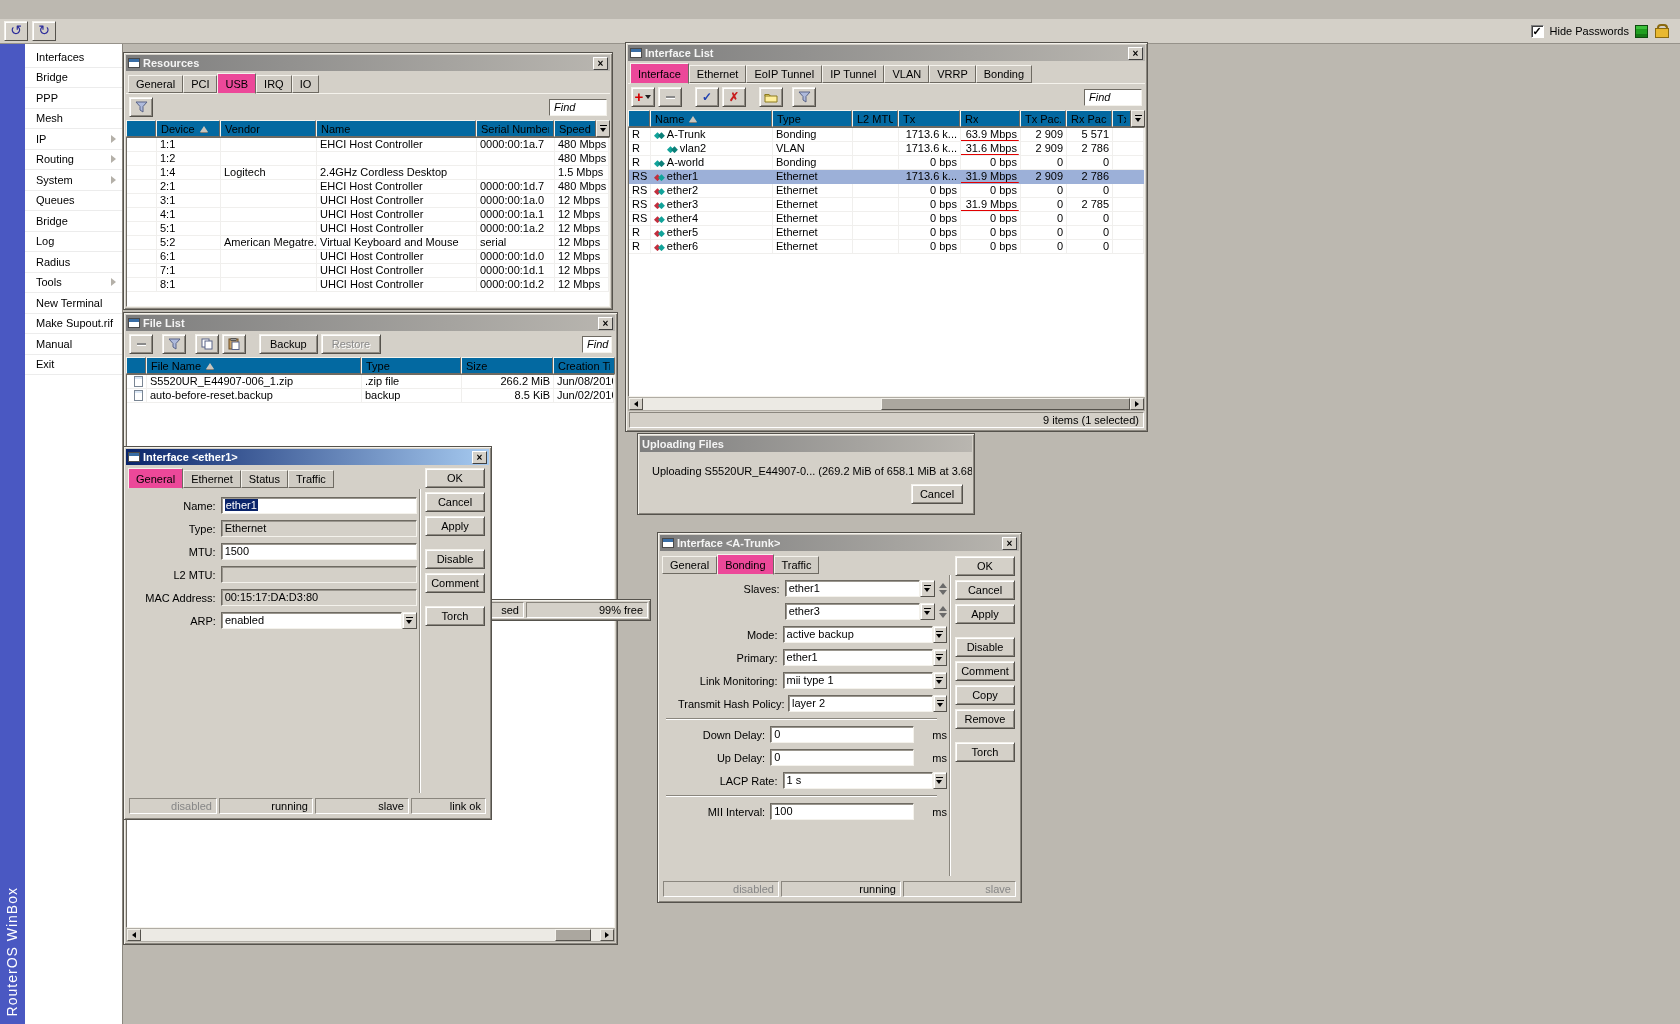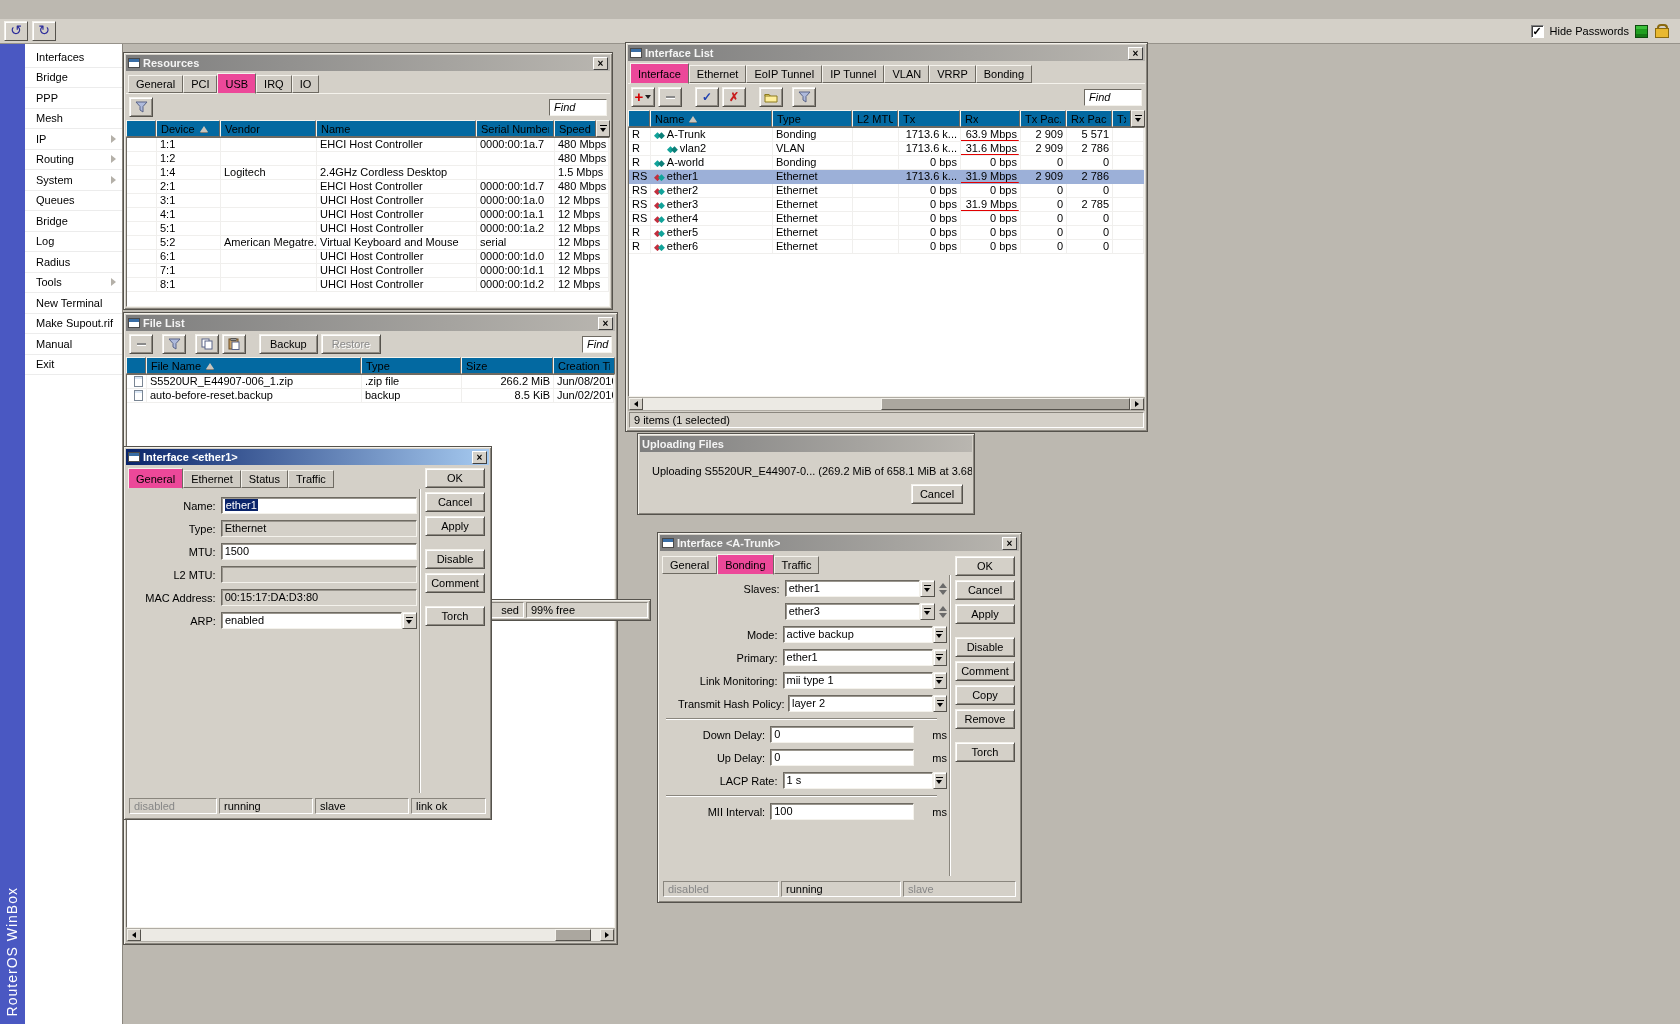--- a/index.html
+++ b/index.html
@@ -134,21 +134,21 @@
           box-shadow:inset 0 2px 0 #dce8f6; margin:1px 2px 0 4px; vertical-align:top; }
 
   
   .hscroll { height:14px; flex:0 0 14px; display:flex; background:#eceae4; border:1px solid #b0aca4; position:relative; }
   .sarw { width:14px; height:12px; background:#d4d0c8; border:1px solid; border-color:#f4f2ec #55524c #55524c #f4f2ec;
           display:flex; align-items:center; justify-content:center; }
   .tri-l{width:0;height:0;border-top:3px solid transparent;border-bottom:3px solid transparent;border-right:4px solid #000}
   .tri-r{width:0;height:0;border-top:3px solid transparent;border-bottom:3px solid transparent;border-left:4px solid #000}
   .thumb { height:12px; background:#aba79f; border:1px solid; border-color:#f4f2ec #55524c #55524c #f4f2ec; }
   .sbar { display:flex; gap:2px; padding:1px 1px; height:18px; flex:0 0 18px; }
-  .spanel { border:1px solid; border-color:#8a867e #fff #fff #8a867e; padding:1px 4px; overflow:hidden; white-space:nowrap; }
+  .spanel { border:1px solid; border-color:#8a867e #fff #fff #8a867e; padding:1px 4px; overflow:hidden; white-space:nowrap;text-align:right; }
   .muted { color:#878787; }
 
   
   .dlgbody { position:relative; flex:1; }
   .bcol { position:absolute; right:4px; width:60px; display:flex; flex-direction:column; gap:4px; }
   .pbtn { height:20px; background:#d4d0c8; border:1px solid; border-color:#f4f2ec #55524c #55524c #f4f2ec;
           box-shadow:inset 1px 1px 0 #fff, inset -1px -1px 0 #8e8a82; text-align:center; line-height:18px; }
   .pbtn.gap { margin-top:9px; }
   .vsep { position:absolute; top:24px; bottom:24px; width:2px; border-left:1px solid #8a867e; border-right:1px solid #fff; }
   .frow { display:flex; align-items:center; margin:0 0 6px 4px; height:17px; }

